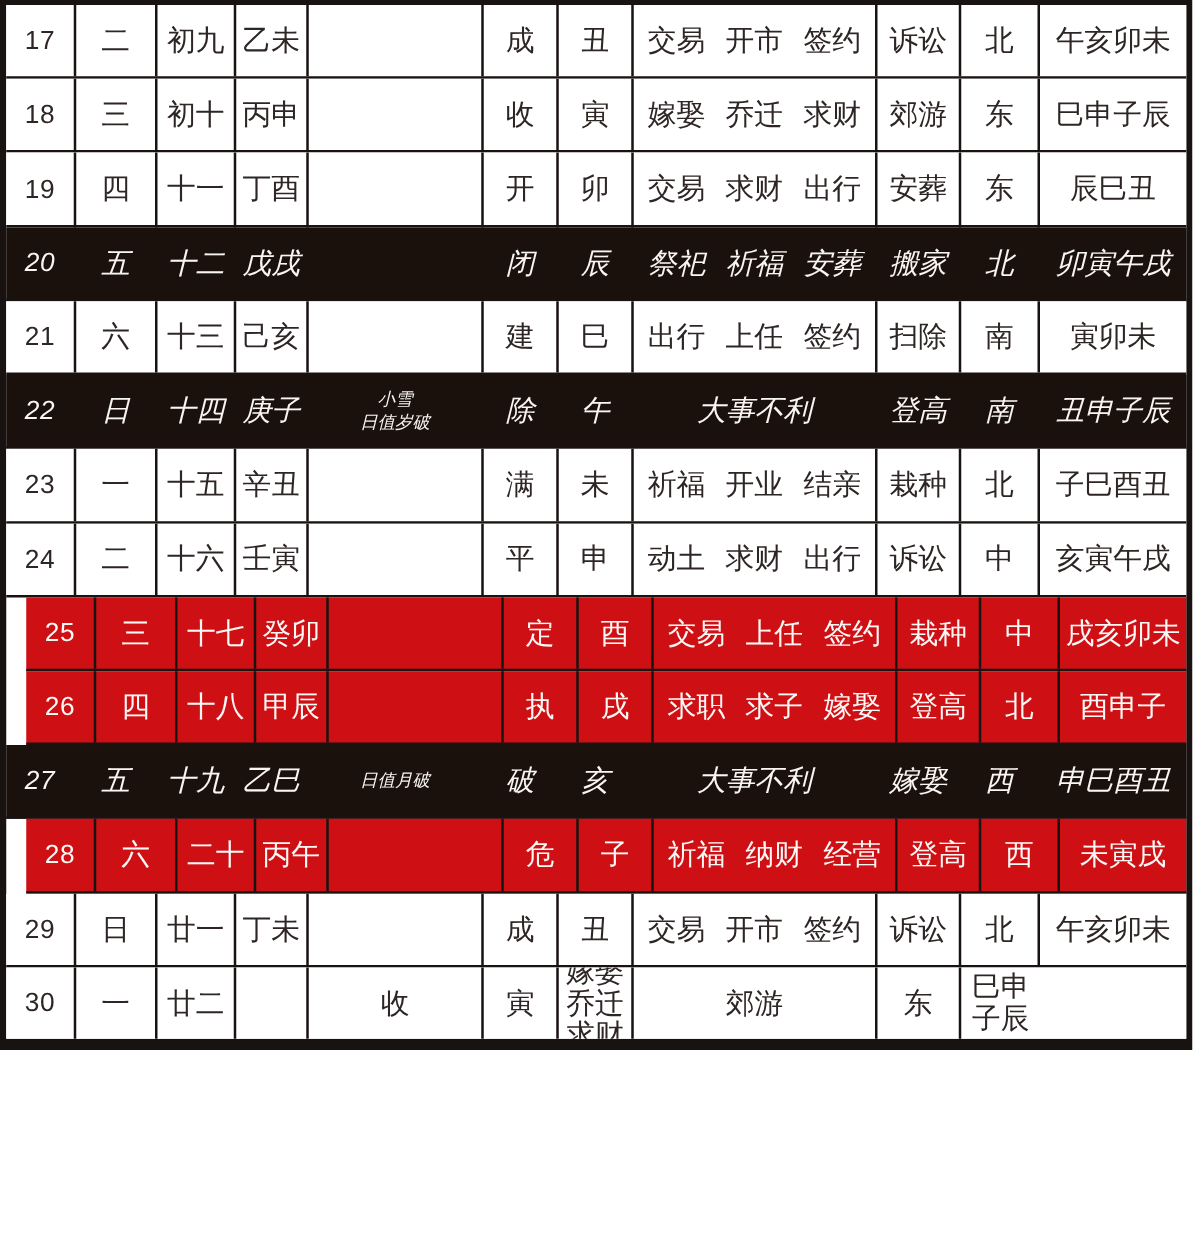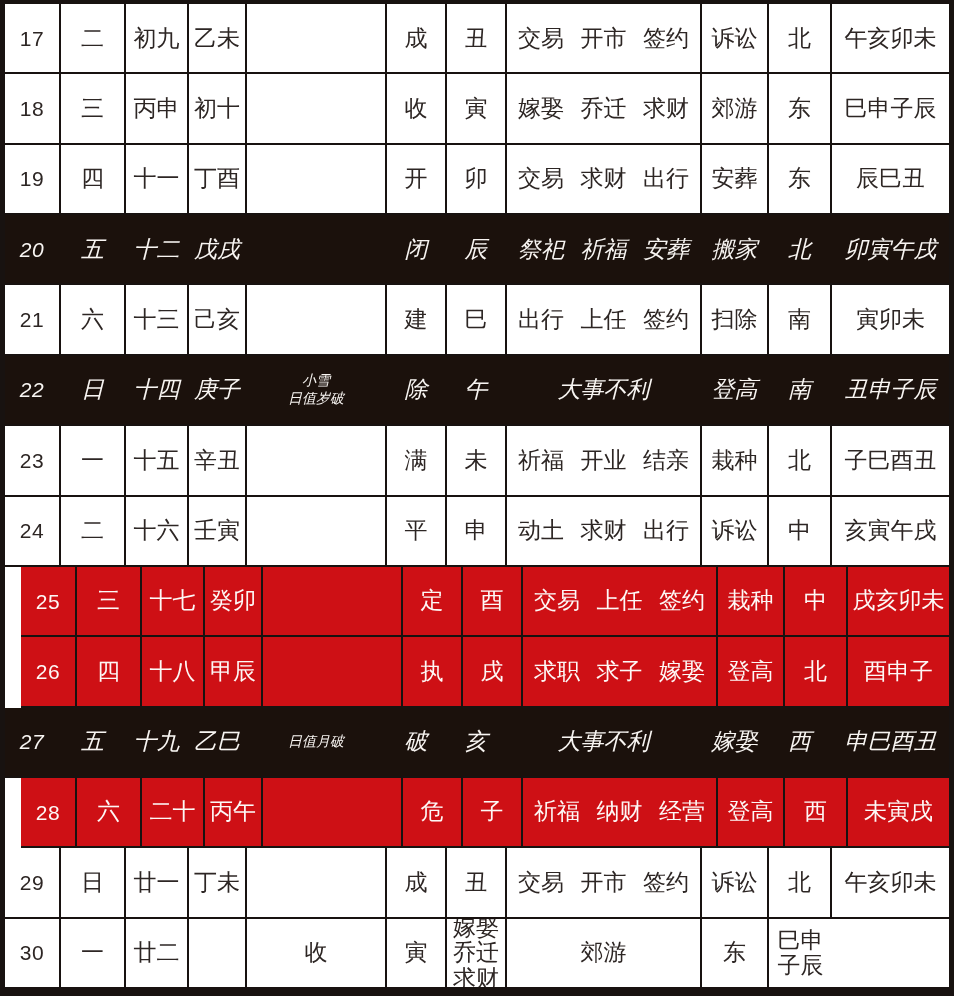--- a/index.html
+++ b/index.html
@@ -2,21 +2,21 @@
 <html><head>
 <meta charset="utf-8">
 <style>
   html, body {
     margin: 0;
     padding: 0;
     background: #ffffff;
   }
   .frame {
     width: 954px;
-    height: 996px;
+    height: 840px;
     box-sizing: border-box;
     background: #ffffff;
     border-top: 4px solid #181210;
     border-left: 5px solid #181210;
     border-right: 5px solid #181210;
     border-bottom: 9px solid #181210;
     display: flex;
     flex-direction: column;
     font-family: "Liberation Sans", sans-serif;
   }
@@ -67,22 +67,22 @@
     <div class="cell c-jc">成</div>
     <div class="cell c-chong">丑</div>
     <div class="cell c-good">交易 开市 签约</div>
     <div class="cell c-bad">诉讼</div>
     <div class="cell c-dir">北</div>
     <div class="cell c-hours">午亥卯未</div>
   </div>
     <div class="row">
     <div class="cell c-day">18</div>
     <div class="cell c-week">三</div>
+    <div class="cell c-lunar">初十</div>
     <div class="cell c-ganzhi">丙申</div>
-    <div class="cell c-lunar">初十</div>
     <div class="cell c-note"></div>
     <div class="cell c-jc">收</div>
     <div class="cell c-chong">寅</div>
     <div class="cell c-good">嫁娶 乔迁 求财</div>
     <div class="cell c-bad">郊游</div>
     <div class="cell c-dir">东</div>
     <div class="cell c-hours">巳申子辰</div>
   </div>
     <div class="row">
     <div class="cell c-day">19</div>

